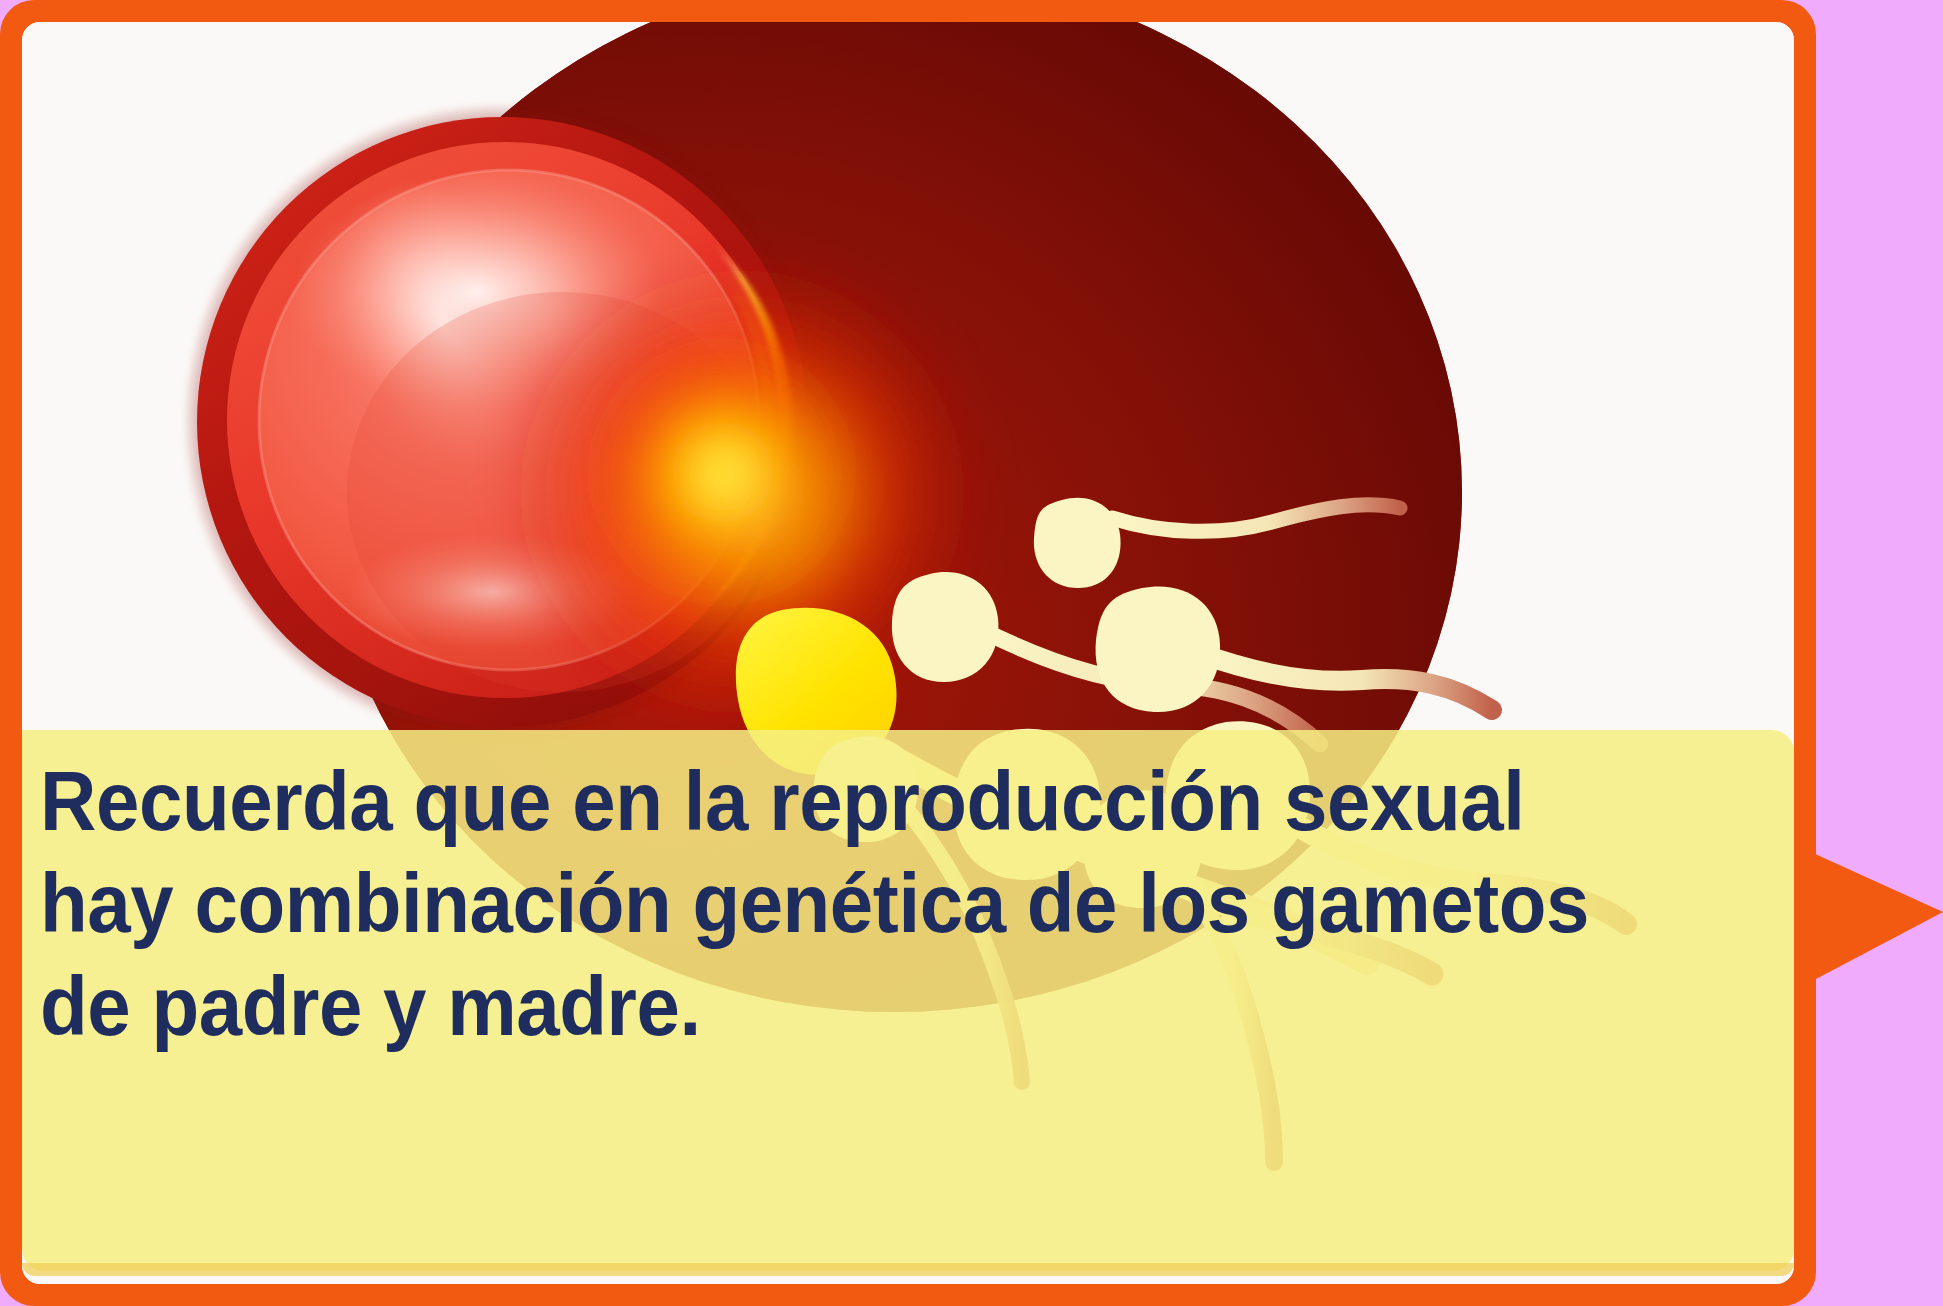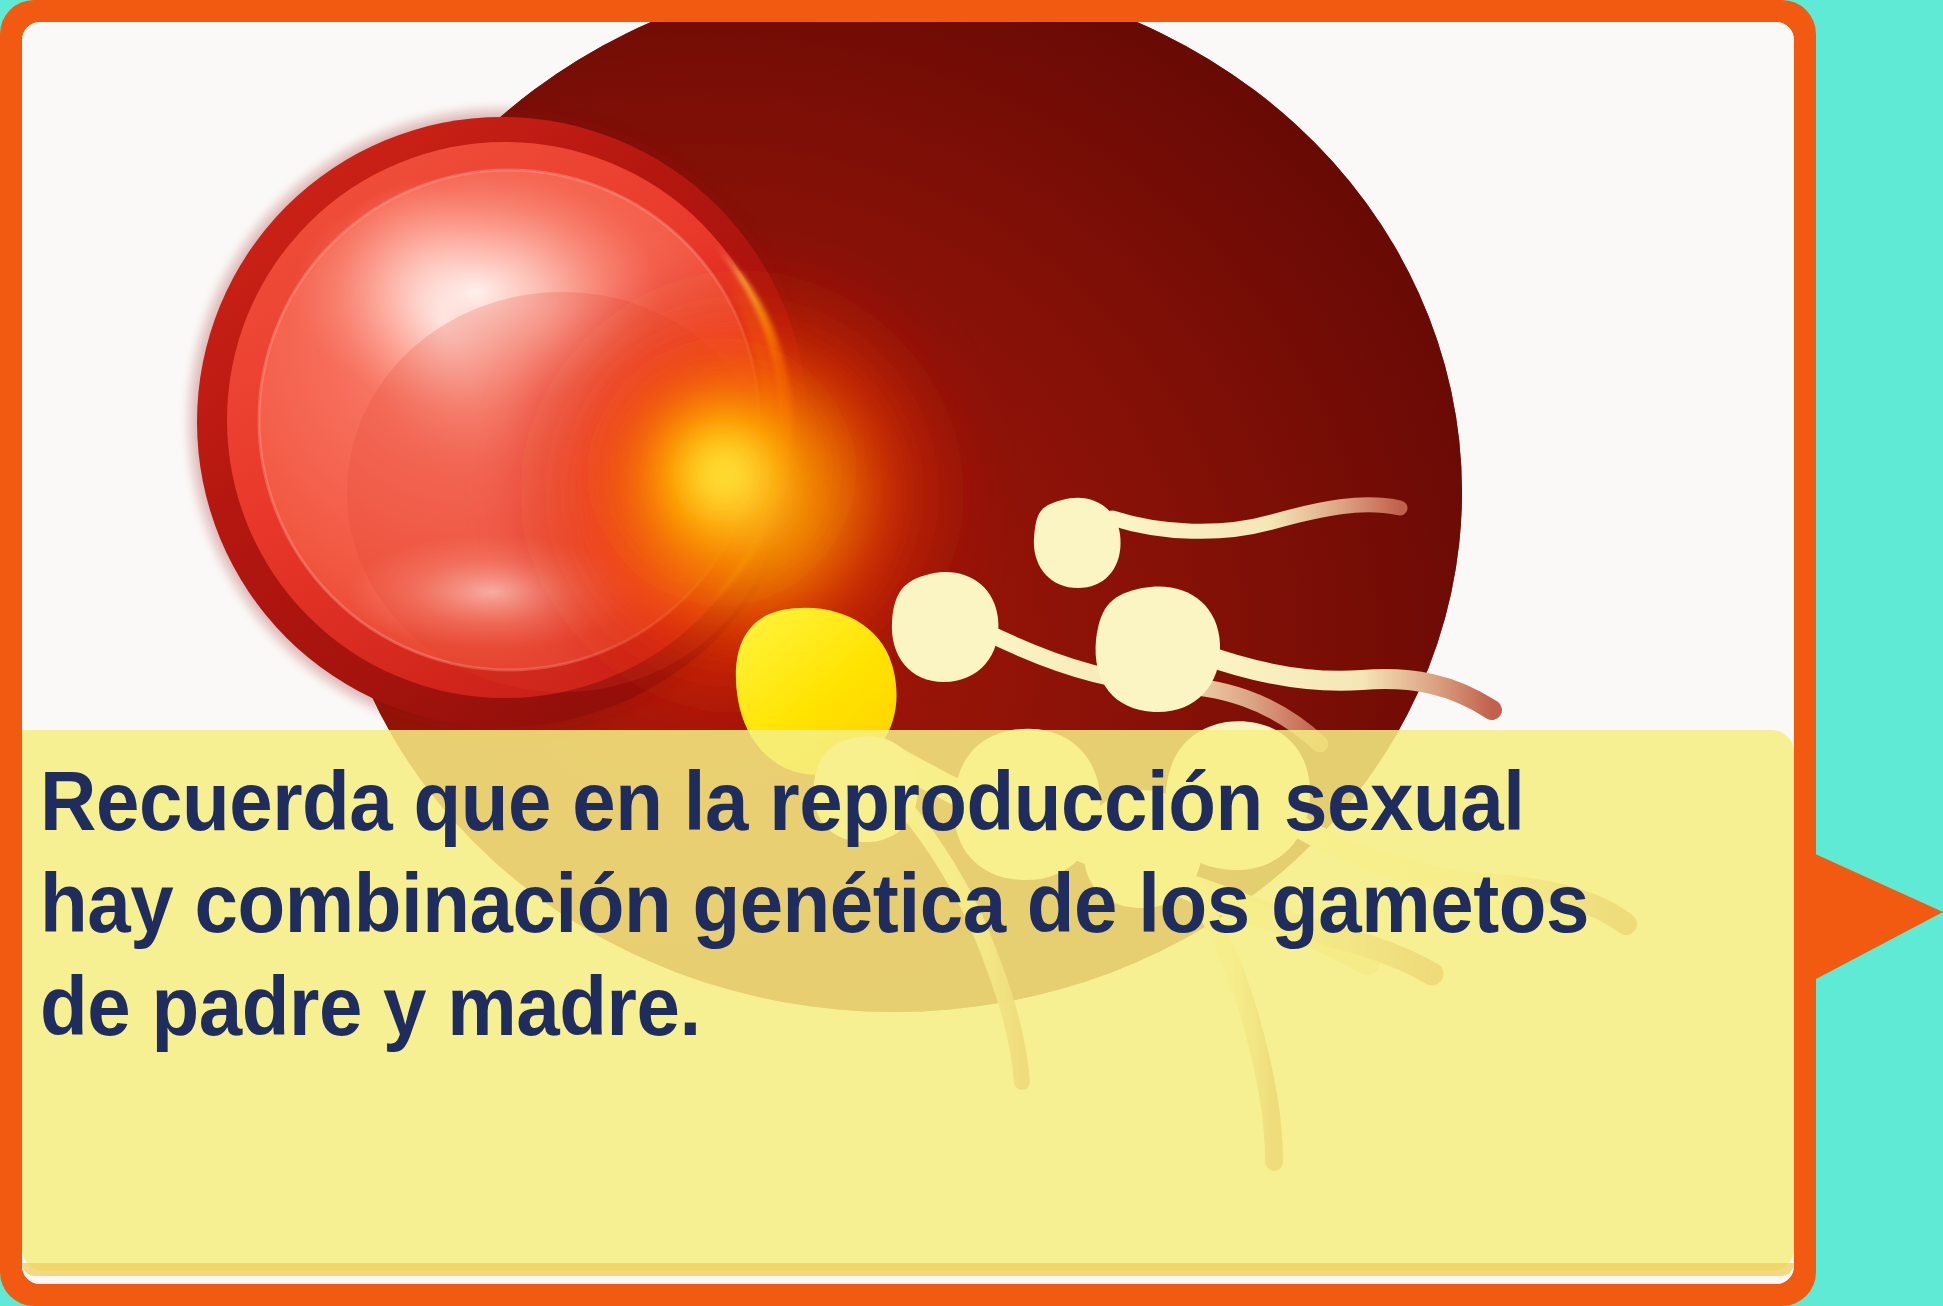--- a/index.html
+++ b/index.html
@@ -11,21 +11,21 @@
     width: 1943px;
     height: 1306px;
     font-family: "Liberation Sans", sans-serif;
     overflow: hidden;
   }
 
   #stage {
     position: relative;
     width: 1943px;
     height: 1306px;
-    background: #5eead4;
+    background: #f0abfc;
   }
 
   
   #bubble-tail {
     position: absolute;
     left: 1780px;
     top: 838px;
     width: 163px;
     height: 160px;
     z-index: 5;

